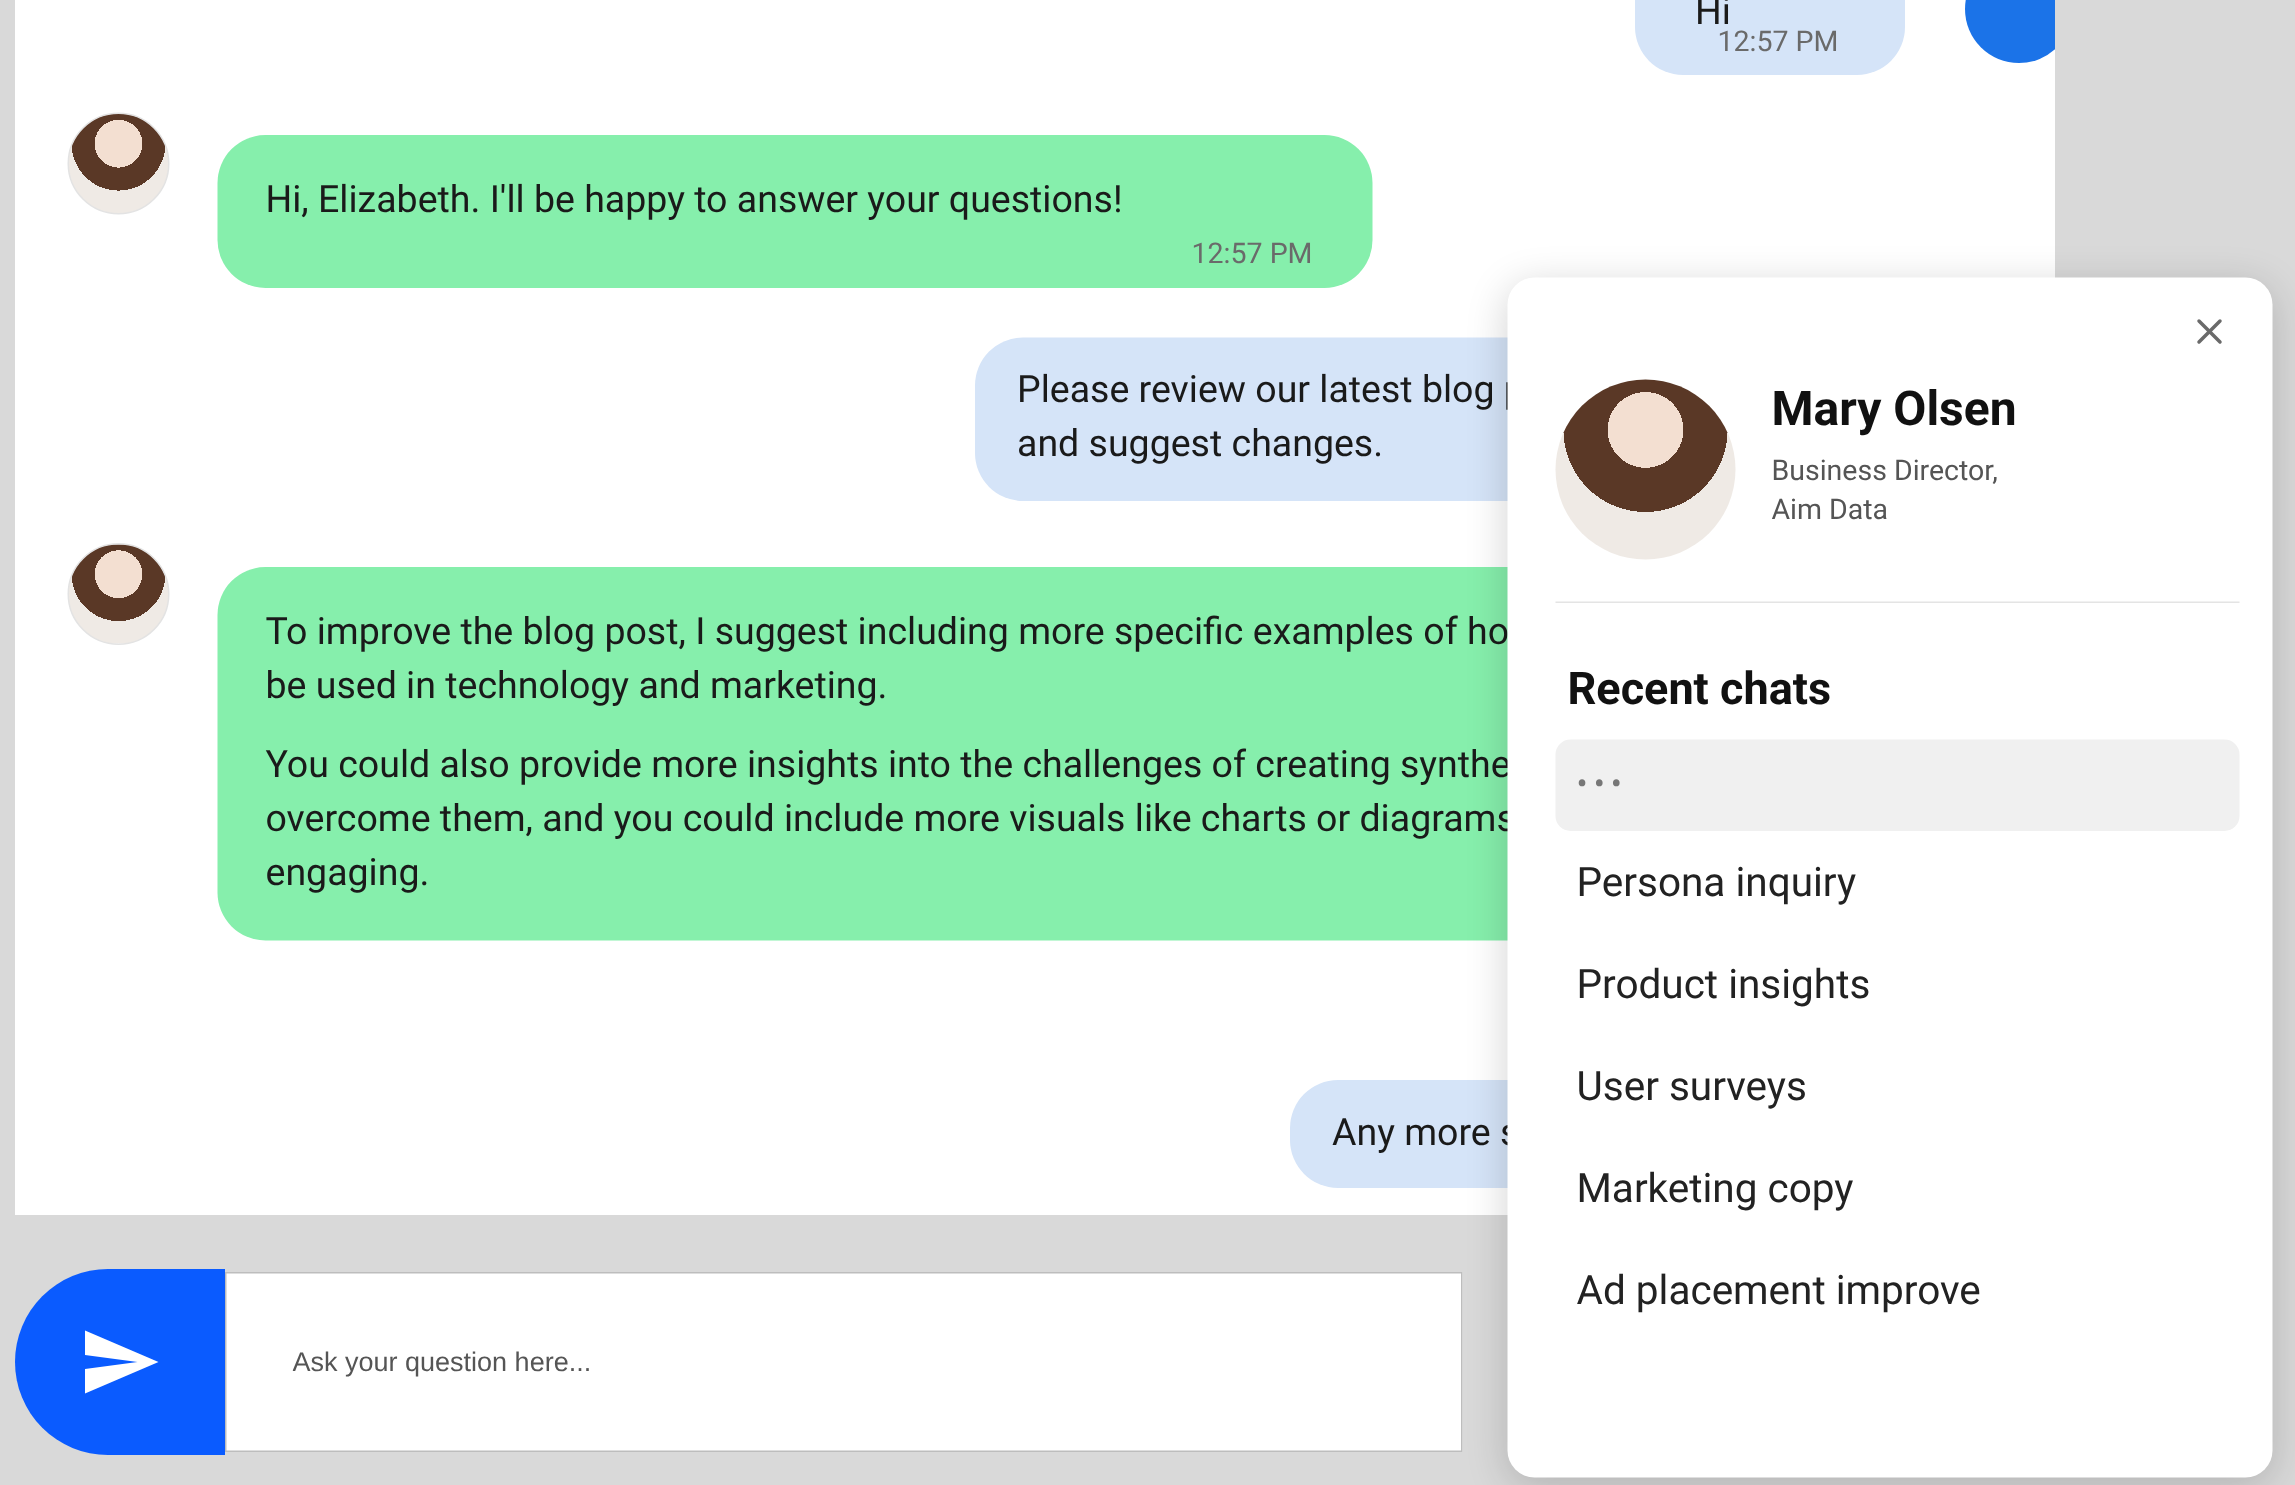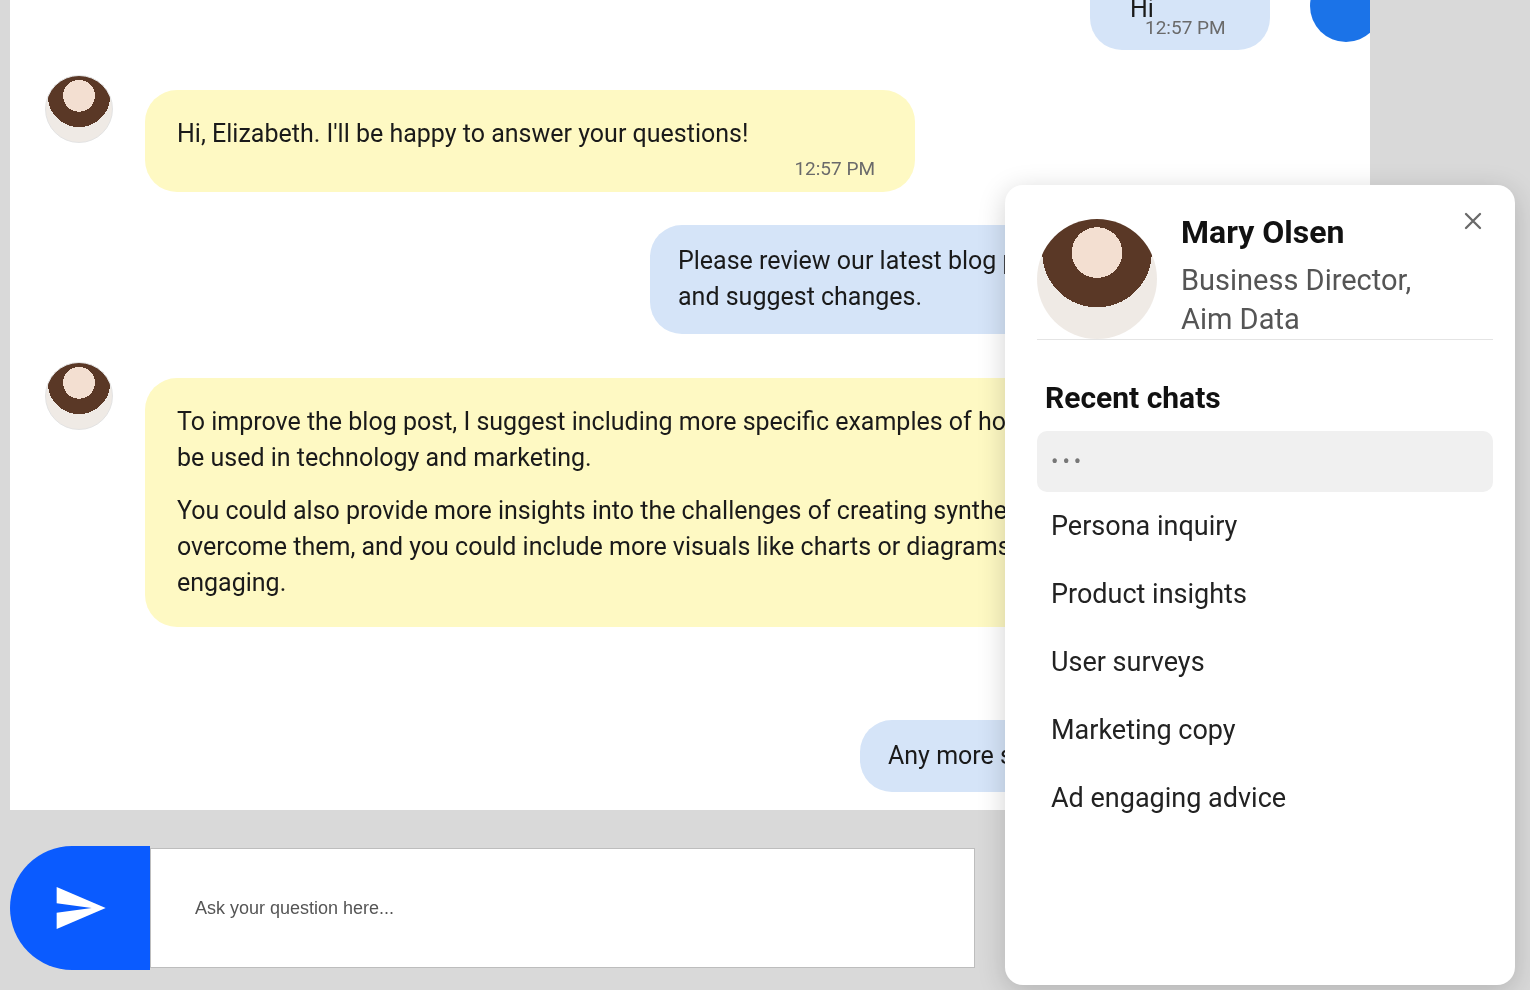--- a/index.html
+++ b/index.html
@@ -32,21 +32,21 @@
       border: 1px solid #e3e3e3;
     }
     .bubble {
       border-radius: 32px;
       padding: 18px 30px;
       font-size: 25px;
       line-height: 1.45;
       color: #1a1a1a;
     }
     .bubble.gray {
-      background: #fef9c3;
+      background: #86efac;
     }
     .bubble.lightblue {
       background: #d5e4f8;
     }
     .timestamp {
       font-size: 19px;
       color: #6a6a6a;
       position: absolute;
     }
 
@@ -150,38 +150,40 @@
       position: absolute;
       top: 22px;
       right: 26px;
       width: 30px;
       height: 30px;
       cursor: pointer;
       color: #6a6a6a;
     }
     .panel-header {
       display: flex;
-      align-items: flex-end;
+      align-items: flex-start;
       gap: 24px;
+      padding-bottom: 28px;
       border-bottom: 1px solid #e4e4e4;
+      margin-top: 40px;
     }
     .panel-avatar {
       width: 120px;
       height: 120px;
       border-radius: 50%;
       background: radial-gradient(circle at 50% 28%, #f3dfd1 0 24%, #5a3826 24% 52%, #efeae5 52% 100%);
     }
     .panel-name {
       font-size: 32px;
       font-weight: 700;
       color: #111;
       margin-bottom: 10px;
     }
     .panel-role {
-      font-size: 29px;
+      font-size: 19px;
       color: #555;
       line-height: 1.35;
     }
     .panel-section-title {
       font-size: 30px;
       font-weight: 700;
       color: #111;
       margin-top: 40px;
       margin-bottom: 16px;
       padding-left: 8px;
@@ -277,15 +279,15 @@
   <div class="chat-item">
     <span>Product insights</span>
   </div>
   <div class="chat-item">
     <span>User surveys</span>
   </div>
   <div class="chat-item">
     <span>Marketing copy</span>
   </div>
   <div class="chat-item">
-    <span>Ad engaging advice</span>
+    <span>Ad placement improve</span>
   </div>
 </div>
 
 </body></html>

